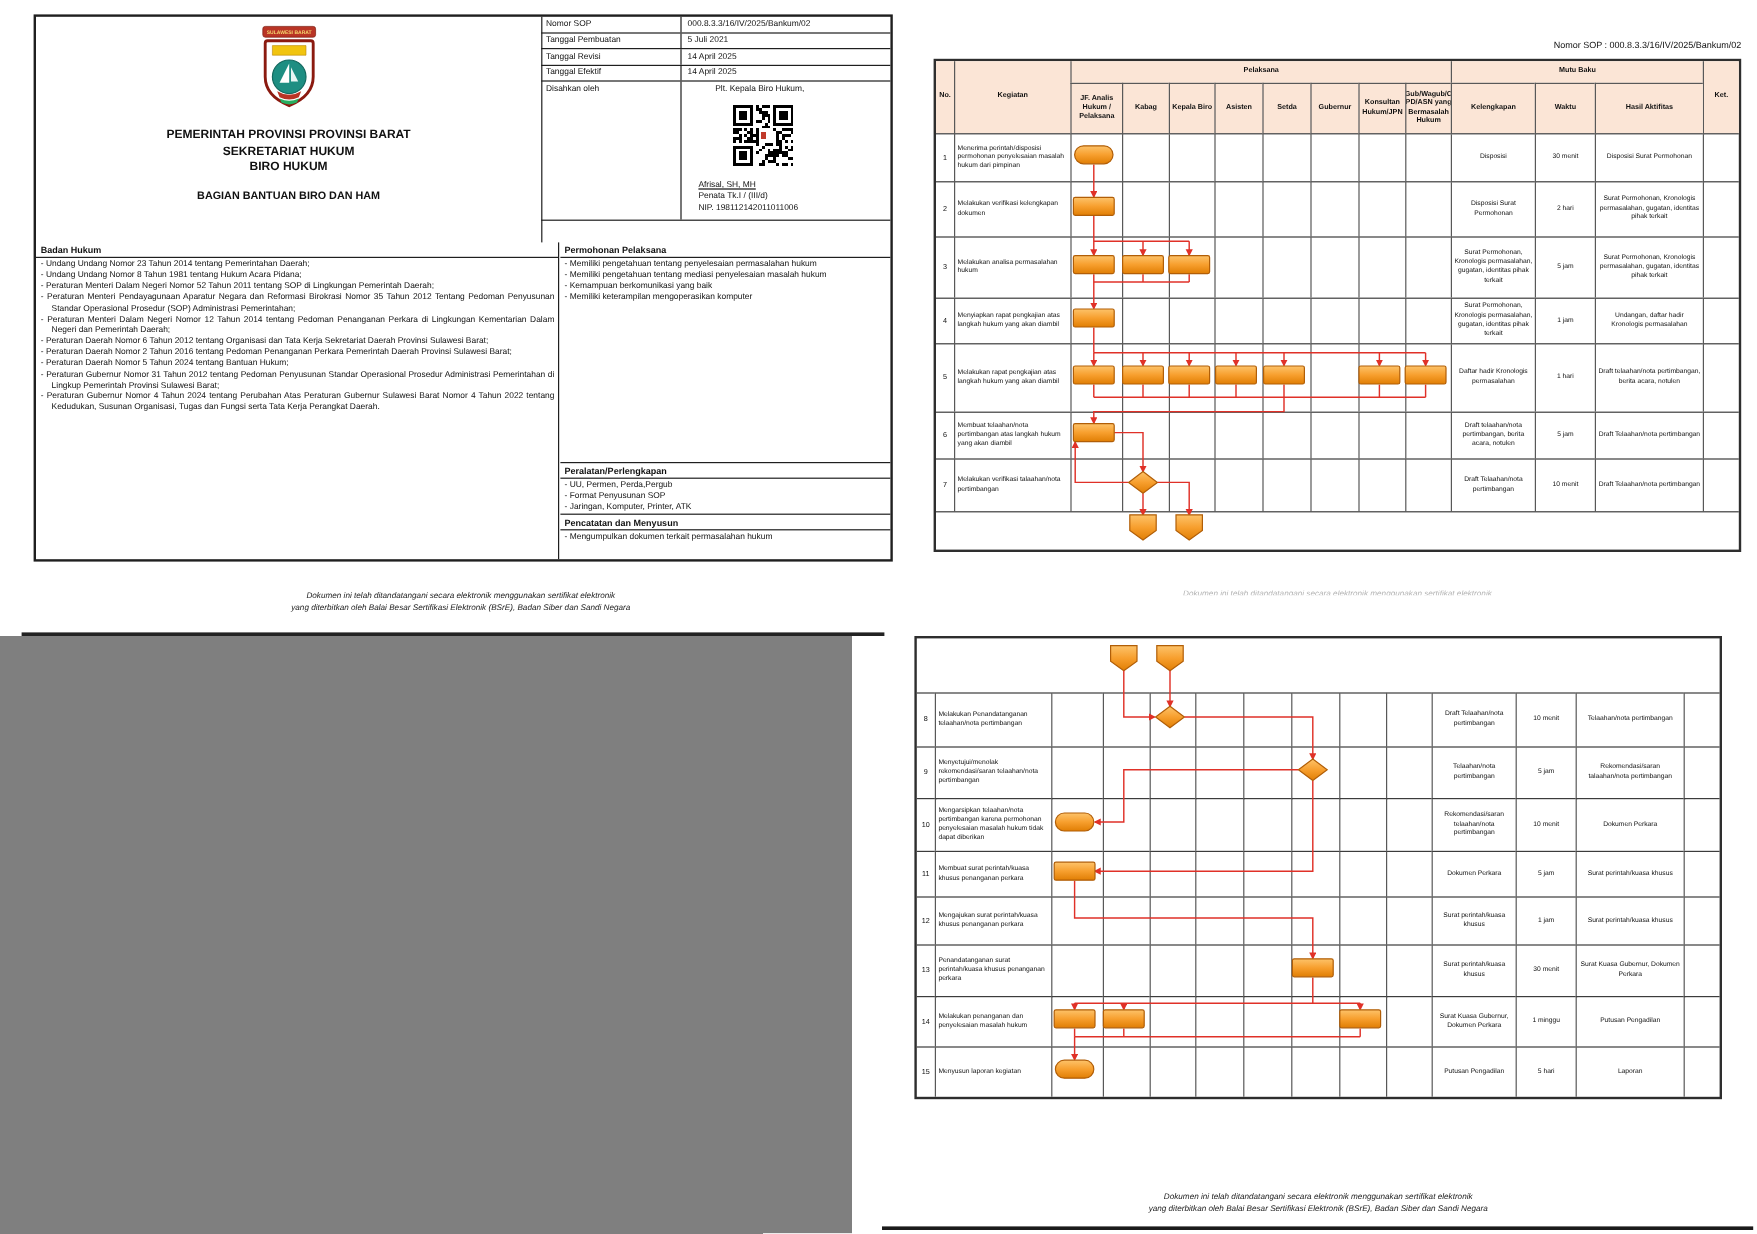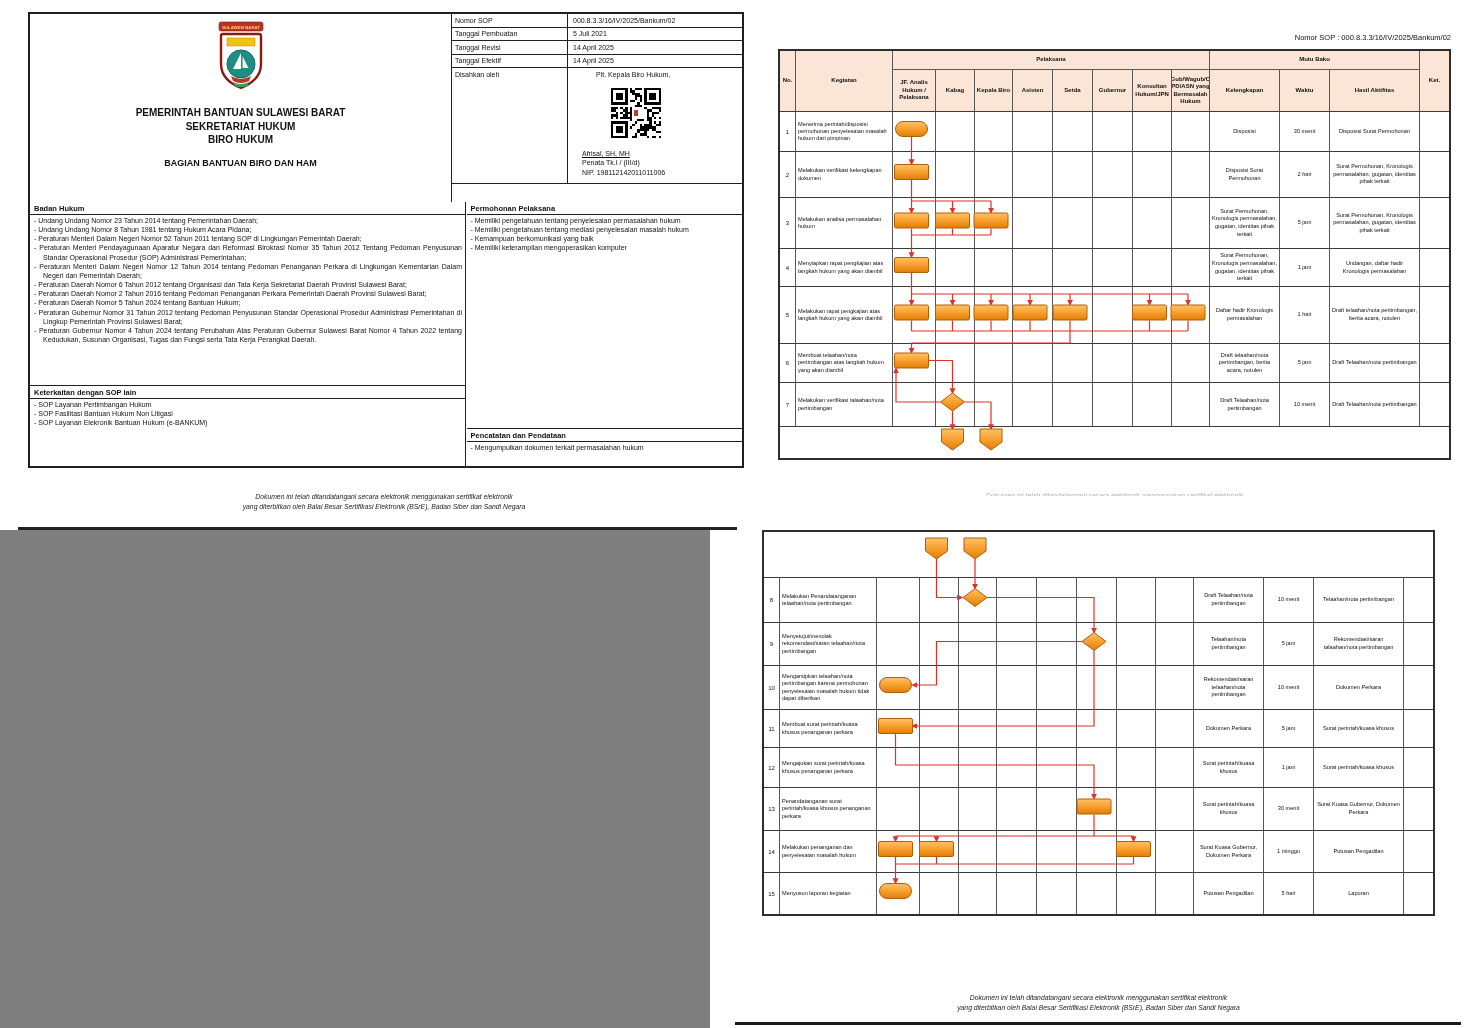--- a/index.html
+++ b/index.html
@@ -81,21 +81,21 @@
           <path d="M14 14 h36 q2 0 2 2 v28 q0 16 -20 24 q-20 -8 -20 -24 v-28 q0 -2 2 -2 z" fill="#ffffff" stroke="#8b1a10" stroke-width="2.4"></path>
           <path d="M18 18 h28 v8 h-28 z" fill="#f1c40f" stroke="#b8860b" stroke-width=".5"></path>
           <circle cx="32" cy="44" r="14" fill="#1e8e82" stroke="#14695f" stroke-width="1"></circle>
           <path d="M32 33 v16 l-8 0 z" fill="#ffffff"></path>
           <path d="M33.5 36 l6 12 h-6 z" fill="#e8f6f3"></path>
           <path d="M22 56 q10 6 20 0 l-2 5 q-8 4 -16 0 z" fill="#b93425"></path>
           <path d="M24 62 q8 4 16 0 l-1.5 3.5 q-6.5 3 -13 0 z" fill="#27ae60"></path>
         </svg>
       </div>
       <div class="p1-org">
-        <div>PEMERINTAH BANTUAN SULAWESI BARAT</div>
+        <div>PEMERINTAH PROVINSI PROVINSI BARAT</div>
         <div>SEKRETARIAT HUKUM</div>
         <div>BIRO HUKUM</div>
       </div>
       <div class="p1-bagian">BAGIAN BANTUAN BIRO DAN HAM</div>
     </div>
 
     <div class="p1-right">
       <div id="meta-rows">
           <div class="meta-row">
             <div class="meta-label">Nomor SOP</div>
@@ -266,41 +266,41 @@
               <li>- Peraturan Menteri Dalam Negeri Nomor 52 Tahun 2011 tentang SOP di Lingkungan Pemerintah Daerah;</li>
               <li>- Peraturan Menteri Pendayagunaan Aparatur Negara dan Reformasi Birokrasi Nomor 35 Tahun 2012 Tentang Pedoman Penyusunan Standar Operasional Prosedur (SOP) Administrasi Pemerintahan;</li>
               <li>- Peraturan Menteri Dalam Negeri Nomor 12 Tahun 2014 tentang Pedoman Penanganan Perkara di Lingkungan Kementarian Dalam Negeri dan Pemerintah Daerah;</li>
               <li>- Peraturan Daerah Nomor 6 Tahun 2012 tentang Organisasi dan Tata Kerja Sekretariat Daerah Provinsi Sulawesi Barat;</li>
               <li>- Peraturan Daerah Nomor 2 Tahun 2016 tentang Pedoman Penanganan Perkara Pemerintah Daerah Provinsi Sulawesi Barat;</li>
               <li>- Peraturan Daerah Nomor 5 Tahun 2024 tentang Bantuan Hukum;</li>
               <li>- Peraturan Gubernur Nomor 31 Tahun 2012 tentang Pedoman Penyusunan Standar Operasional Prosedur Administrasi Pemerintahan di Lingkup Pemerintah Provinsi Sulawesi Barat;</li>
               <li>- Peraturan Gubernur Nomor 4 Tahun 2024 tentang Perubahan Atas Peraturan Gubernur Sulawesi Barat Nomor 4 Tahun 2022 tentang Kedudukan, Susunan Organisasi, Tugas dan Fungsi serta Tata Kerja Perangkat Daerah.</li>
             </ul>
           </div>
-          <div class="band band2">
-            <div class="sec-title">Keterkaitan dengan SOP lain</div>
-            <ul class="sec-list">
-              <li>- SOP Layanan Pertimbangan Hukum</li>
-              <li>- SOP Fasilitasi Bantuan Hukum Non Litigasi</li>
-              <li>- SOP Layanan Elekronik Bantuan Hukum (e-BANKUM)</li>
-            </ul>
-          </div>
         </div>
       <div class="p1-col-r" id="p1-col-right">
           <div class="band band1">
             <div class="sec-title">Permohonan Pelaksana</div>
             <ul class="sec-list just">
               <li>- Memiliki pengetahuan tentang penyelesaian permasalahan hukum</li>
               <li>- Memiliki pengetahuan tentang mediasi penyelesaian masalah hukum</li>
               <li>- Kemampuan berkomunikasi yang baik</li>
               <li>- Memiliki keterampilan mengoperasikan komputer</li>
             </ul>
           </div>
+          <div class="band band2">
+            <div class="sec-title">Peralatan/Perlengkapan</div>
+            <ul class="sec-list">
+              <li>- UU, Permen, Perda,Pergub</li>
+              <li>- Format Penyusunan SOP</li>
+              <li>- Jaringan, Komputer, Printer, ATK</li>
+            </ul>
+          </div>
           <div class="band band3">
-            <div class="sec-title">Pencatatan dan Pendataan</div>
+            <div class="sec-title">Pencatatan dan Menyusun</div>
             <ul class="sec-list">
               <li>- Mengumpulkan dokumen terkait permasalahan hukum</li>
             </ul>
           </div>
         </div>
     </div>
   </section>
 
   <div class="doc-footer">
     <div>Dokumen ini telah ditandatangani secara elektronik menggunakan sertifikat elektronik</div>

